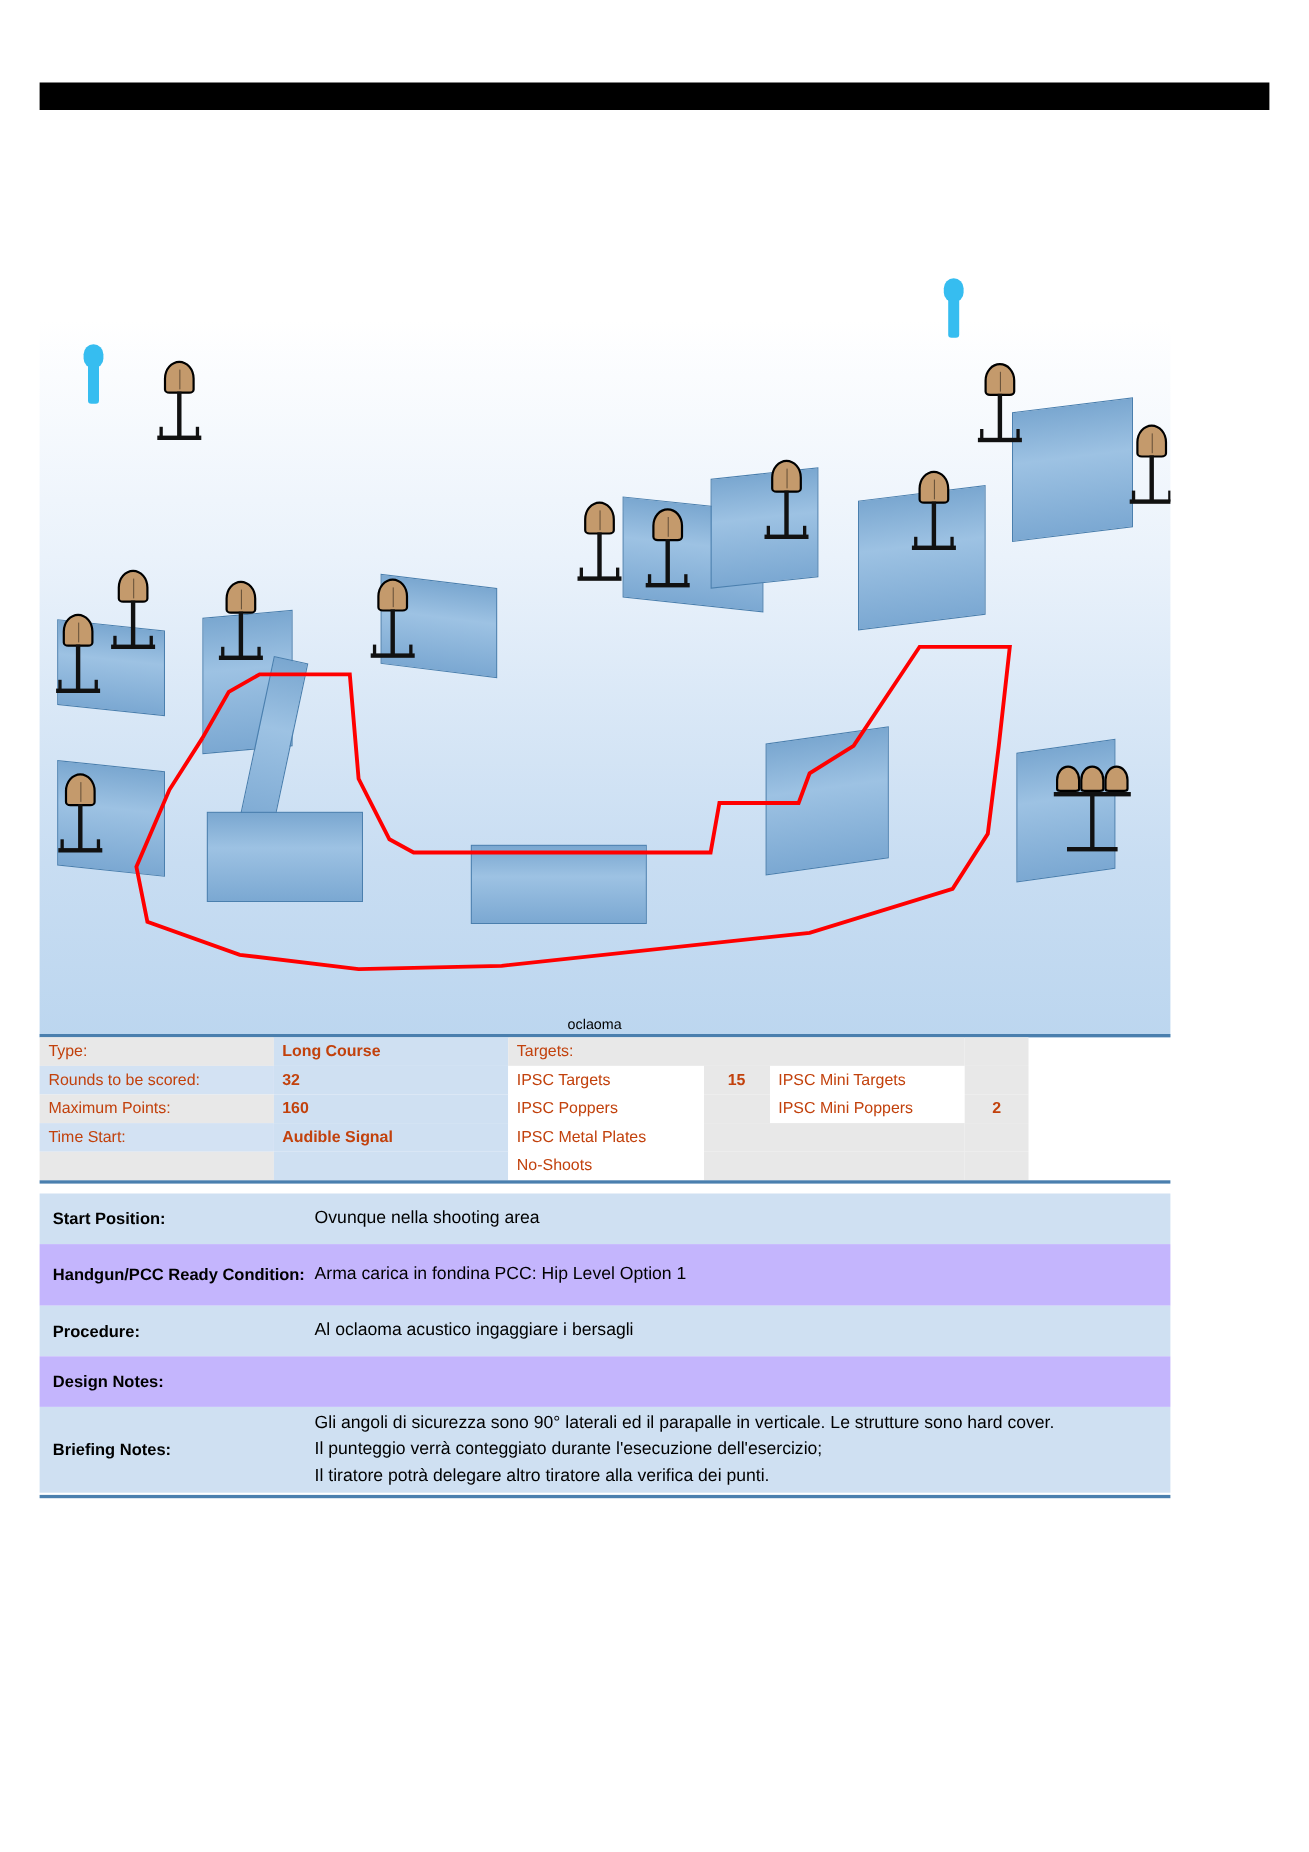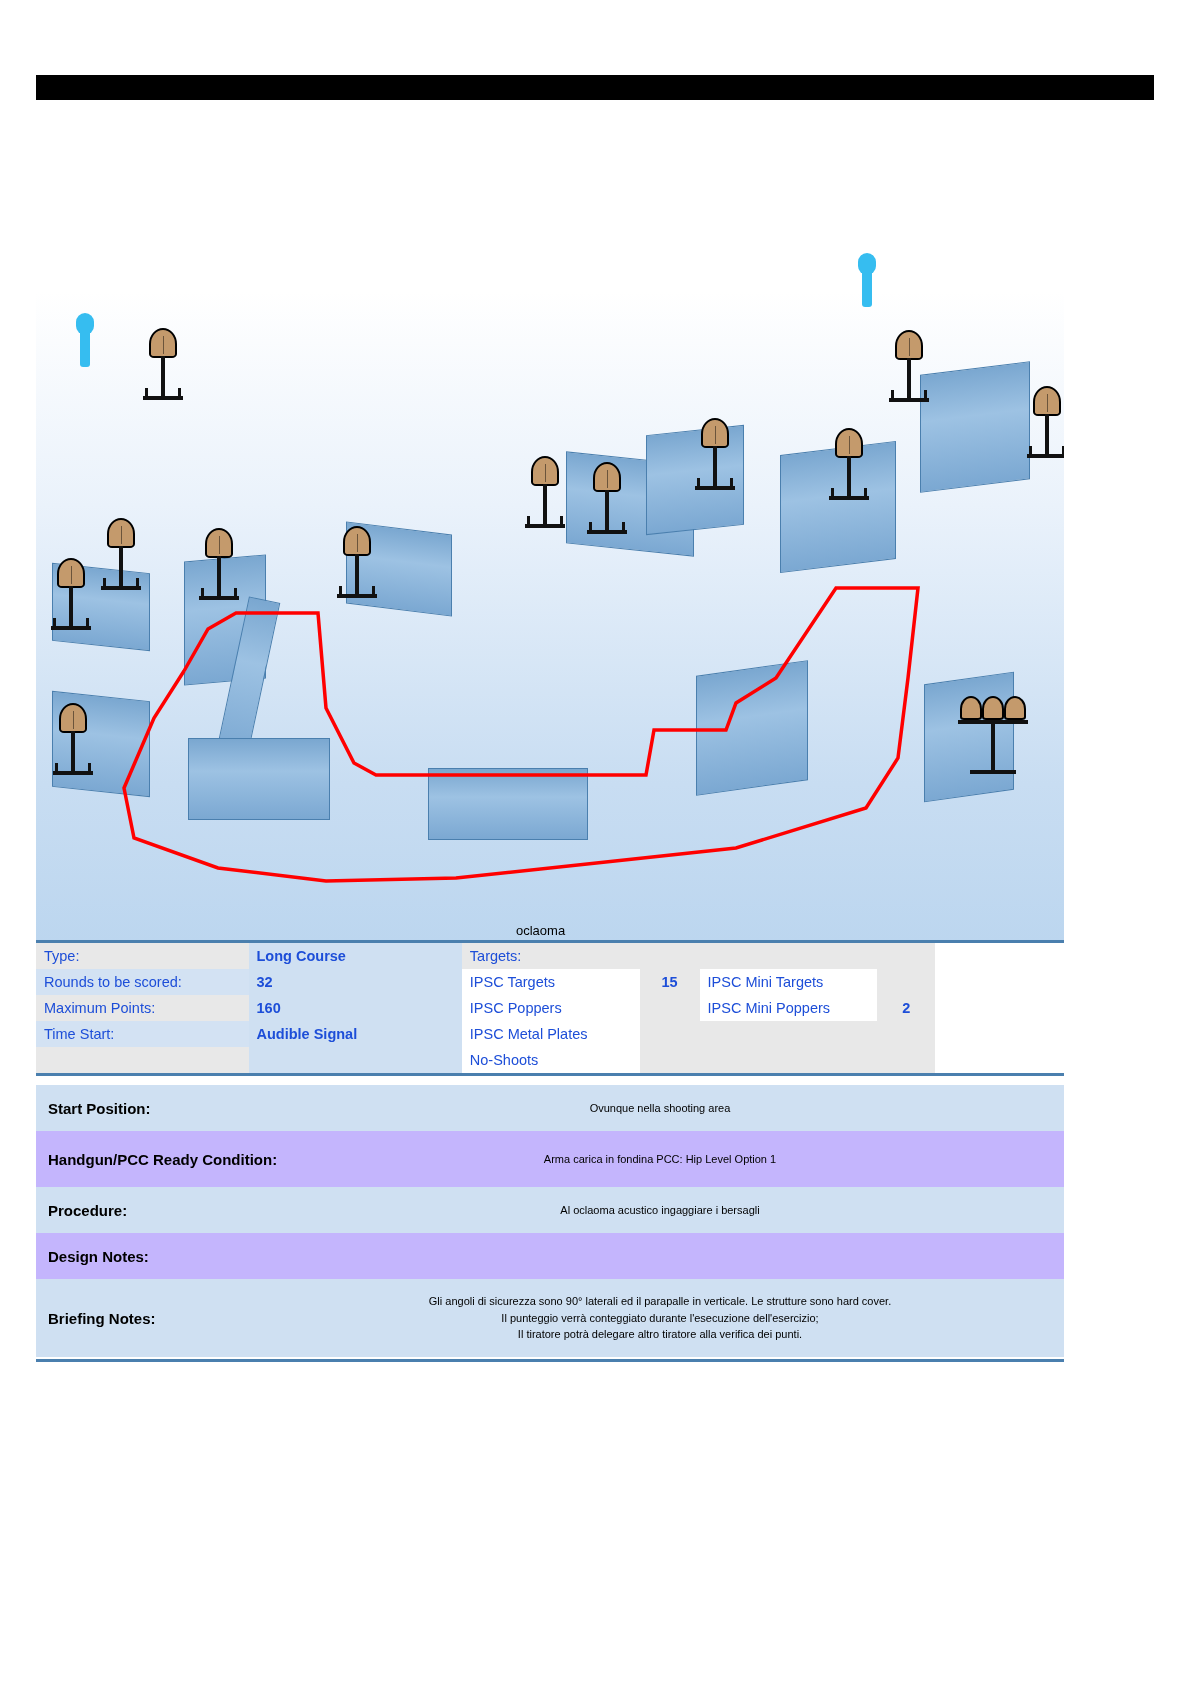--- a/index.html
+++ b/index.html
@@ -189,21 +189,21 @@
   .info {
     position: absolute;
     left: 36px;
     top: 940px;
     width: 1028px;
   }
   table.meta {
     border-collapse: collapse;
     width: 899px;
     font-size: 14.5px;
-    color: #1d4ed8;
+    color: #c2410c;
   }
   table.meta td {
     height: 26px;
     padding: 0 8px;
     vertical-align: middle;
   }
   .rowA { background: #e8e8e8; }
   .rowB { background: #d3e2f3; margin-top: 36px; }
   .cell-blue { background: #cfe0f2; }
   .cell-grey { background: #e8e8e8; }
@@ -239,22 +239,22 @@
   .nrow.grey { background: #c4b5fd; }
   .nrow .nlabel {
     width: 250px;
     padding-left: 12px;
     font-weight: bold;
     font-size: 15px;
     box-sizing: border-box;
   }
   .nrow .nval {
     flex: 1;
-    text-align: center;
-    font-size: 11px;
+    text-align: left;
+    font-size: 16px;
     padding-right: 30px;
     box-sizing: border-box;
   }
   .nval .line { display: block; line-height: 1.5; }
   .bottom-rule {
     height: 3px;
     background: #4a7fae;
     width: 1028px;
     margin-top: 2px;
   }

